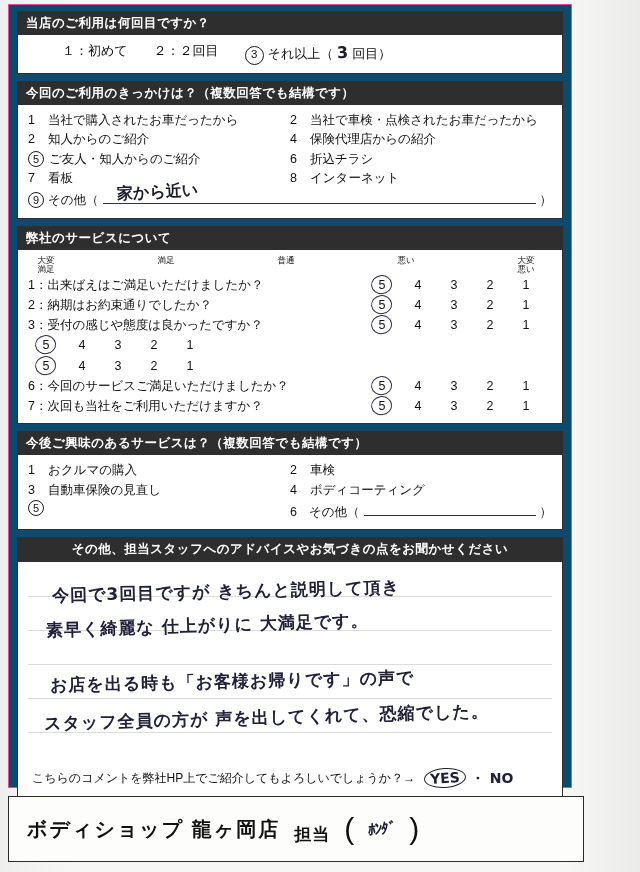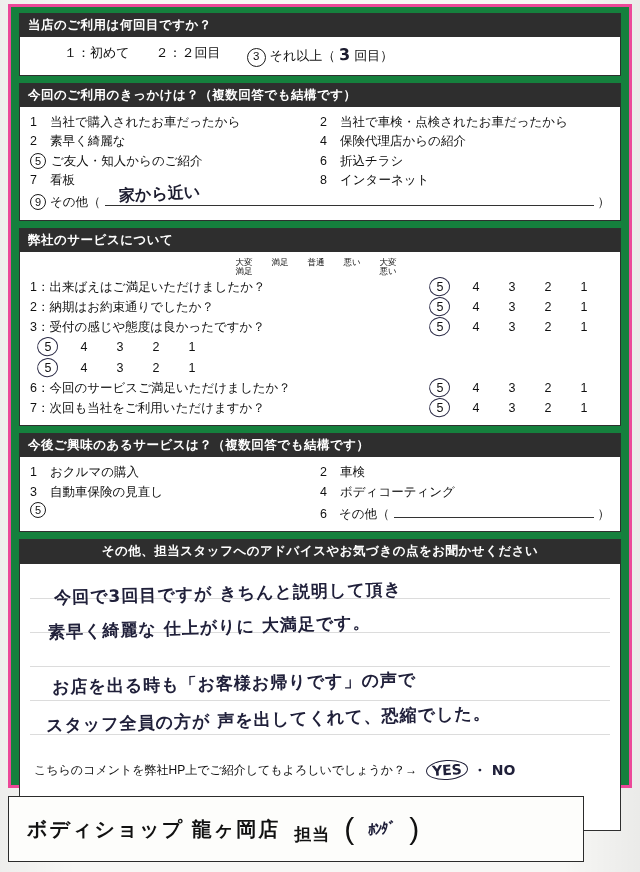--- a/index.html
+++ b/index.html
@@ -28,24 +28,24 @@
     position: absolute;
     inset: 0;
     background:
       linear-gradient(90deg, rgba(0,0,0,0.035) 0%, rgba(0,0,0,0) 12%, rgba(0,0,0,0) 88%, rgba(0,0,0,0.05) 100%);
     pointer-events: none;
   }
   .page {
     position: absolute;
     left: 8px;
     top: 4px;
-    width: 624px;
+    width: 564px;
     height: 784px;
-    background: #15803d;
-    border: 3px solid #ec4899;
+    background: #0c4a6e;
+    border: 1px solid #ec4899;
     box-sizing: border-box;
     padding: 6px 8px;
   }
   .section {
     border: 1px solid #2f2f2f;
     margin-bottom: 7px;
     background: #fff;
   }
   .sec-head {
     background: #2e2e2e;
@@ -126,21 +126,21 @@
   }
   .underline-fill .hand {
     position: absolute;
     left: 14px;
     bottom: -1px;
   }
 
   
   .svc-head {
     display: flex;
-    justify-content: center;
+    justify-content: space-between;
     font-size: 8.5px;
     line-height: 1.05;
     padding-right: 8px;
     margin-bottom: 1px;
   }
   .svc-head span {
     width: 36px;
     text-align: center;
     white-space: pre-line;
   }
@@ -198,21 +198,21 @@
     white-space: nowrap;
   }
   .hw.l1 { left: 34px; top: 18px; transform: rotate(-1.4deg); }
   .hw.l2 { left: 28px; top: 52px; transform: rotate(-1.8deg); }
   .hw.l3 { left: 32px; top: 108px; transform: rotate(-1.2deg); }
   .hw.l4 { left: 26px; top: 144px; transform: rotate(-1.6deg); }
 
   .hp-row {
     position: absolute;
     left: 14px;
-    bottom: 50px;
+    bottom: 40px;
     font-size: 12px;
     display: flex;
     align-items: center;
     gap: 6px;
   }
   .yesno {
     font-family: "DejaVu Sans", sans-serif;
     font-weight: bold;
     font-size: 14px;
     color: #20203a;
@@ -293,21 +293,21 @@
       <div class="sec-head">今回のご利用のきっかけは？（複数回答でも結構です）</div>
       <div class="sec-body">
         <div class="two-col">
           <div class="col">
             <div class="li">
               <span class="num">1</span>
               <span>当社で購入されたお車だったから</span>
             </div>
             <div class="li">
               <span class="num">2</span>
-              <span>素早く綺麗な</span>
+              <span>知人からのご紹介</span>
             </div>
             <div class="li">
               <span class="num circled">5</span>
               <span>ご友人・知人からのご紹介</span>
             </div>
             <div class="li">
               <span class="num">7</span>
               <span>看板</span>
             </div>
           </div>

